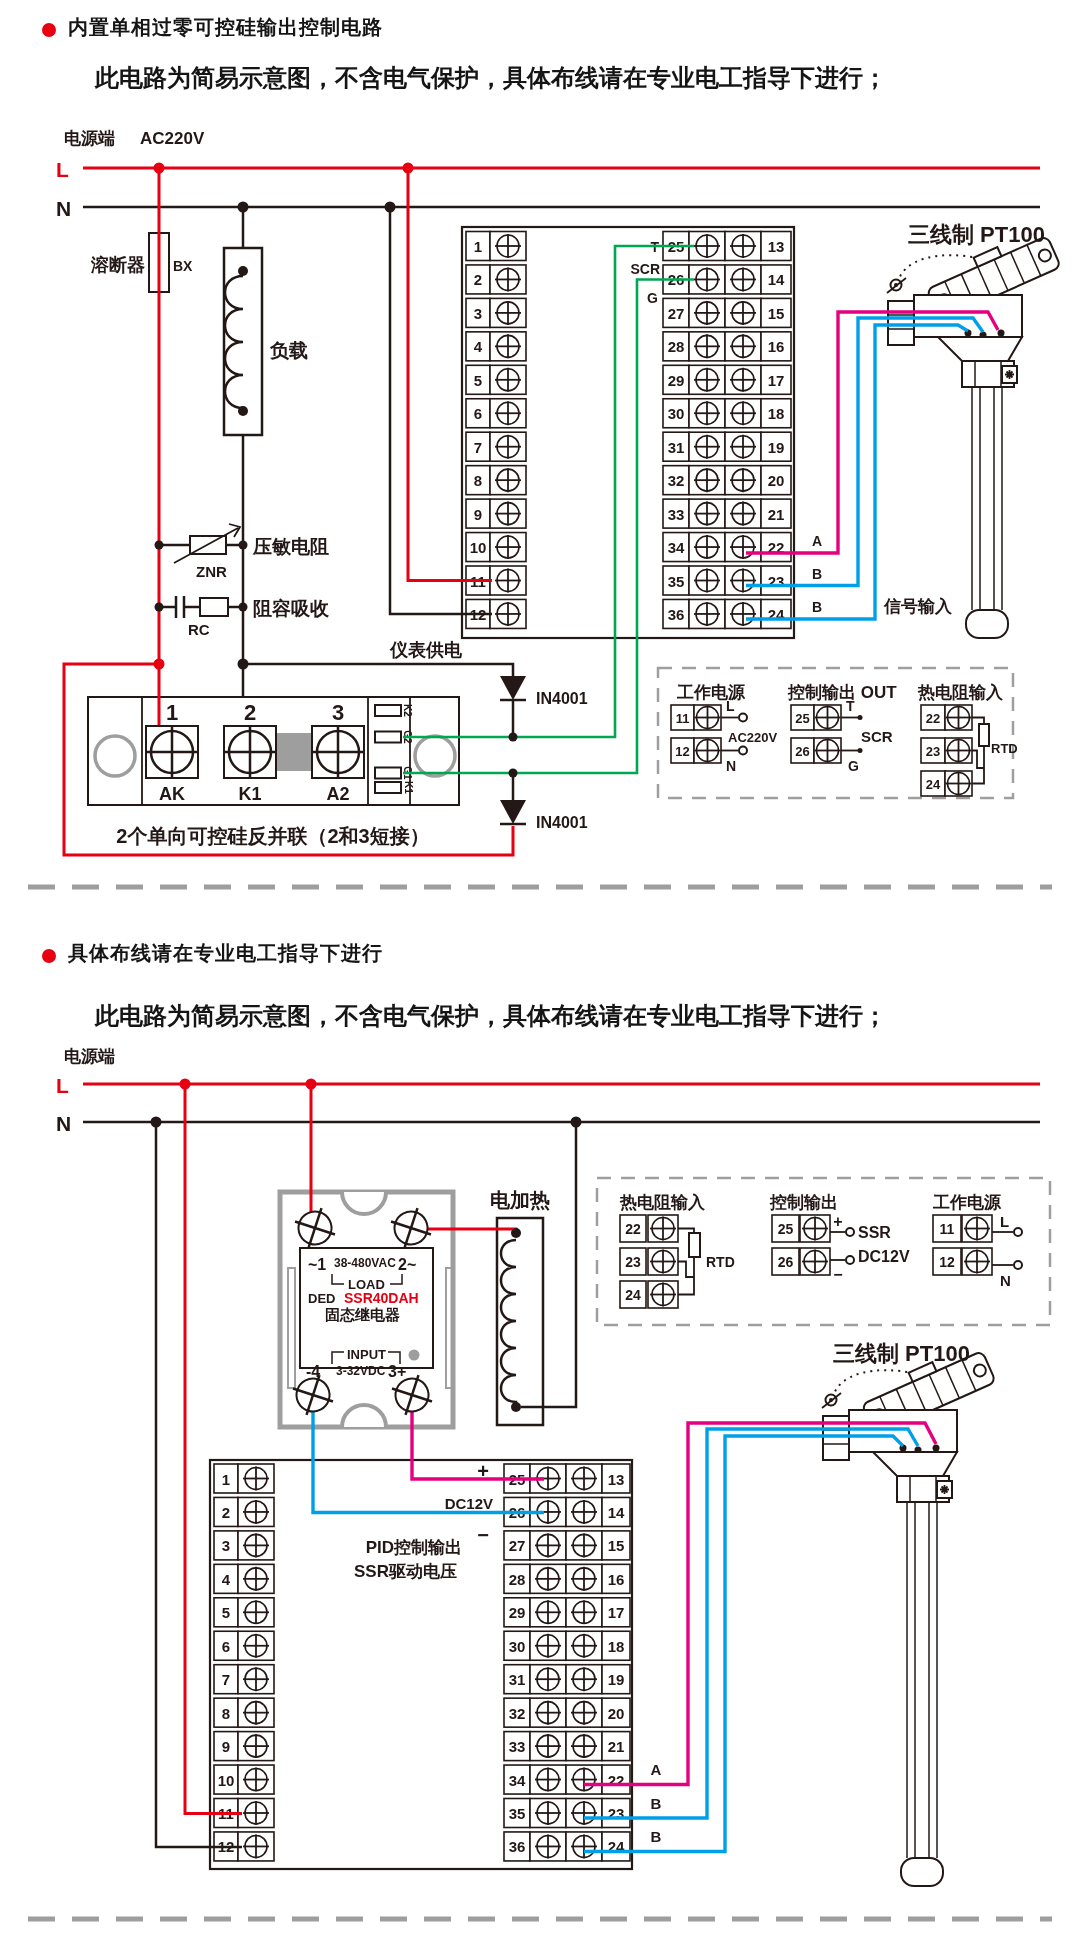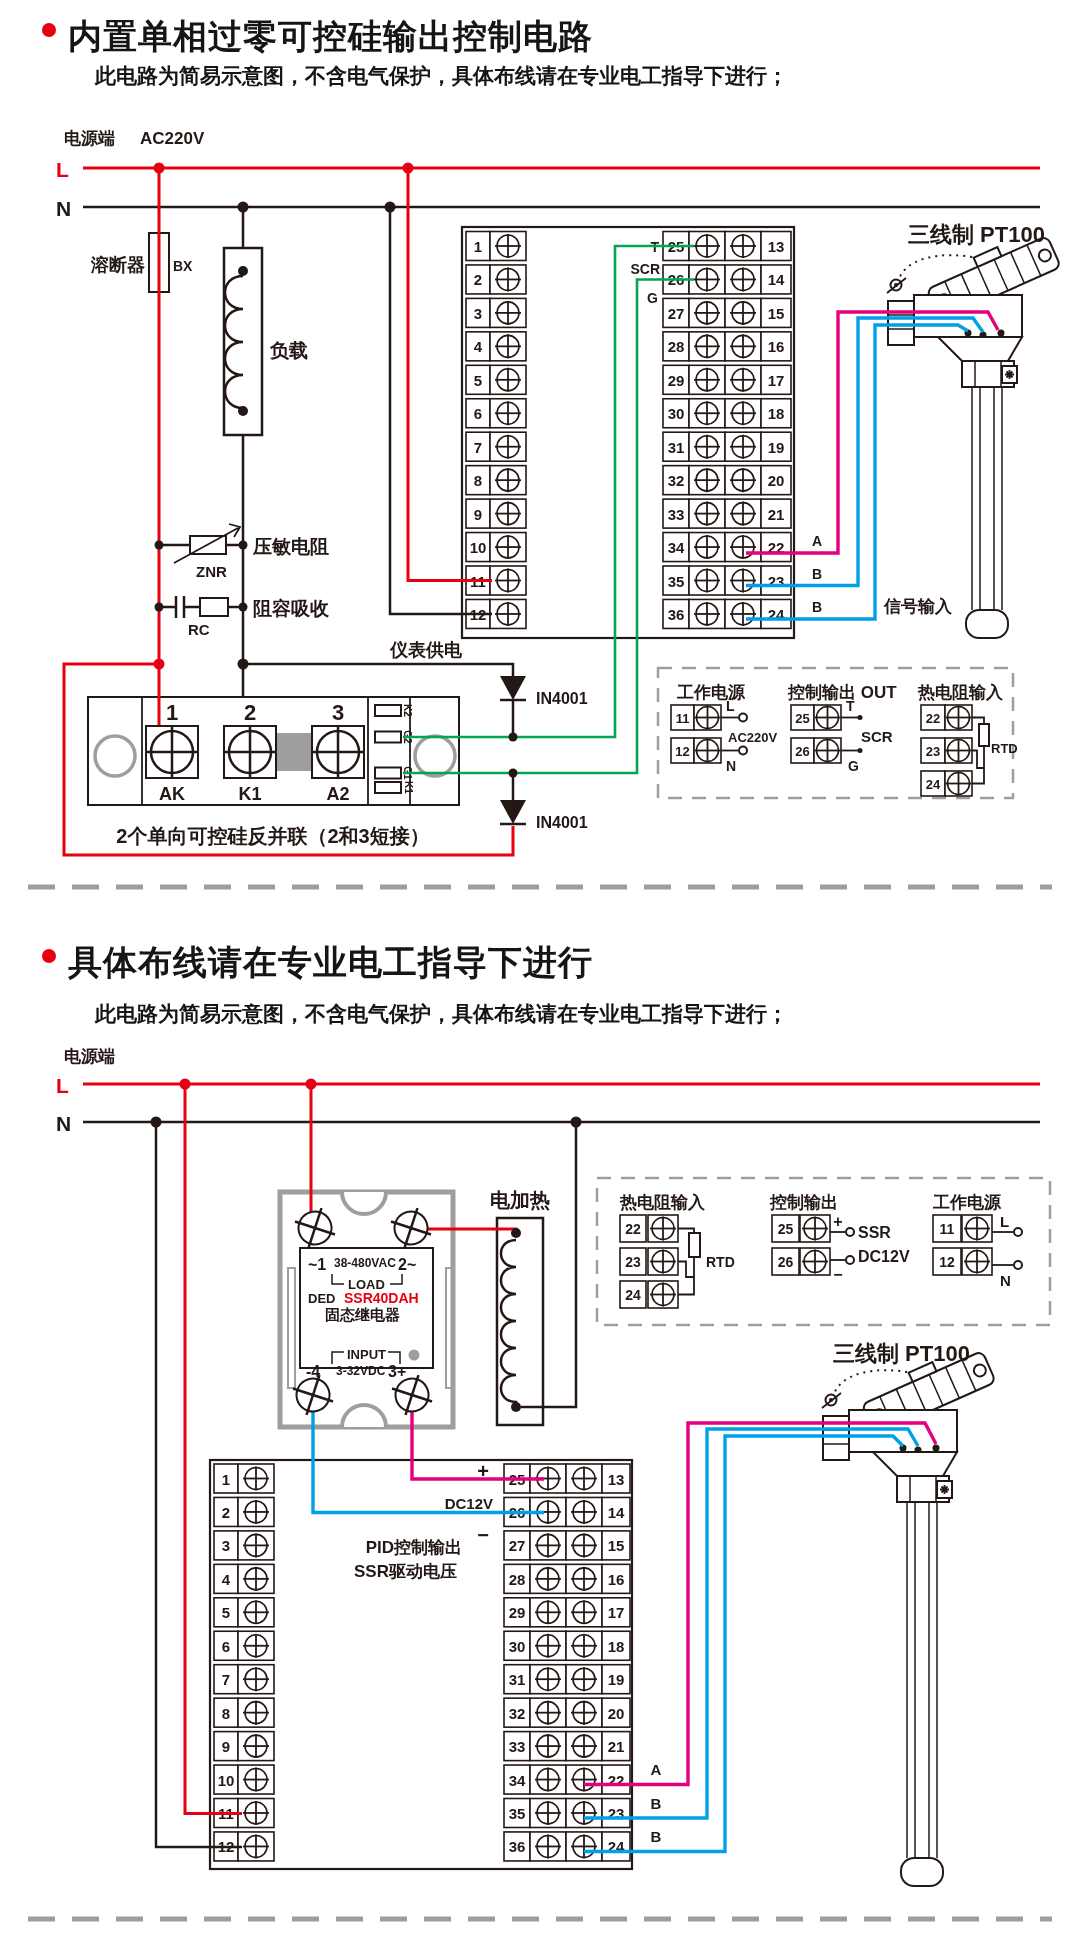--- a/index.html
+++ b/index.html
@@ -1,22 +1,22 @@
 <!DOCTYPE html>
 <html style="--ink: #231815; --red: #e60012; --green: #00a650; --blue: #00a0e9; --pink: #e4007f; --gray: #9e9e9f;"><head>
 <meta charset="utf-8">
 <style>
   :root{ --ink:#231815; --red:#e60012; --green:#00a650; --blue:#00a0e9; --pink:#e4007f; --gray:#9e9e9f; }
   html,body{margin:0;padding:0;background:#fff;}
   body{width:1080px;height:1942px;position:relative;font-family:"Liberation Sans","DejaVu Sans",sans-serif;}
   .page{position:absolute;inset:0;overflow:hidden;}
   .sec-head{position:absolute;left:0;width:1080px;}
-  .sec-title{position:absolute;left:68px;top:0;font-size:34px;font-weight:bold;color:#151515;letter-spacing:1px;white-space:nowrap;text-align:center;}
+  .sec-title{position:absolute;left:68px;top:0;font-size:20px;font-weight:bold;color:#151515;letter-spacing:1px;white-space:nowrap;text-align:center;}
   .bullet{position:absolute;left:42px;top:9px;width:14px;height:14px;border-radius:50%;background:var(--red);}
-  .sec-sub{position:absolute;left:95px;font-size:21px;font-weight:bold;color:#151515;white-space:nowrap;}
+  .sec-sub{position:absolute;left:95px;font-size:24px;font-weight:bold;color:#151515;white-space:nowrap;}
   svg{position:absolute;left:0;}
   svg text{fill:var(--ink);font-weight:bold;}
   .mid{text-anchor:middle;} .end{text-anchor:end;}
   .f10{font-size:10px}.f12{font-size:12px}.f13{font-size:13px}.f14{font-size:14px}.f15{font-size:15px}
   .f16{font-size:16px}.f17{font-size:17px}.f18{font-size:18px}.f19{font-size:19px}.f20{font-size:20px}
   .f21{font-size:21px}.f22{font-size:22px}
   .tred{fill:var(--red);}
   .cell{fill:#fff;stroke:var(--ink);stroke-width:1.6;}
   .comp{fill:#fff;stroke:var(--ink);stroke-width:2;}
   .c25{stroke-width:2.5;}

